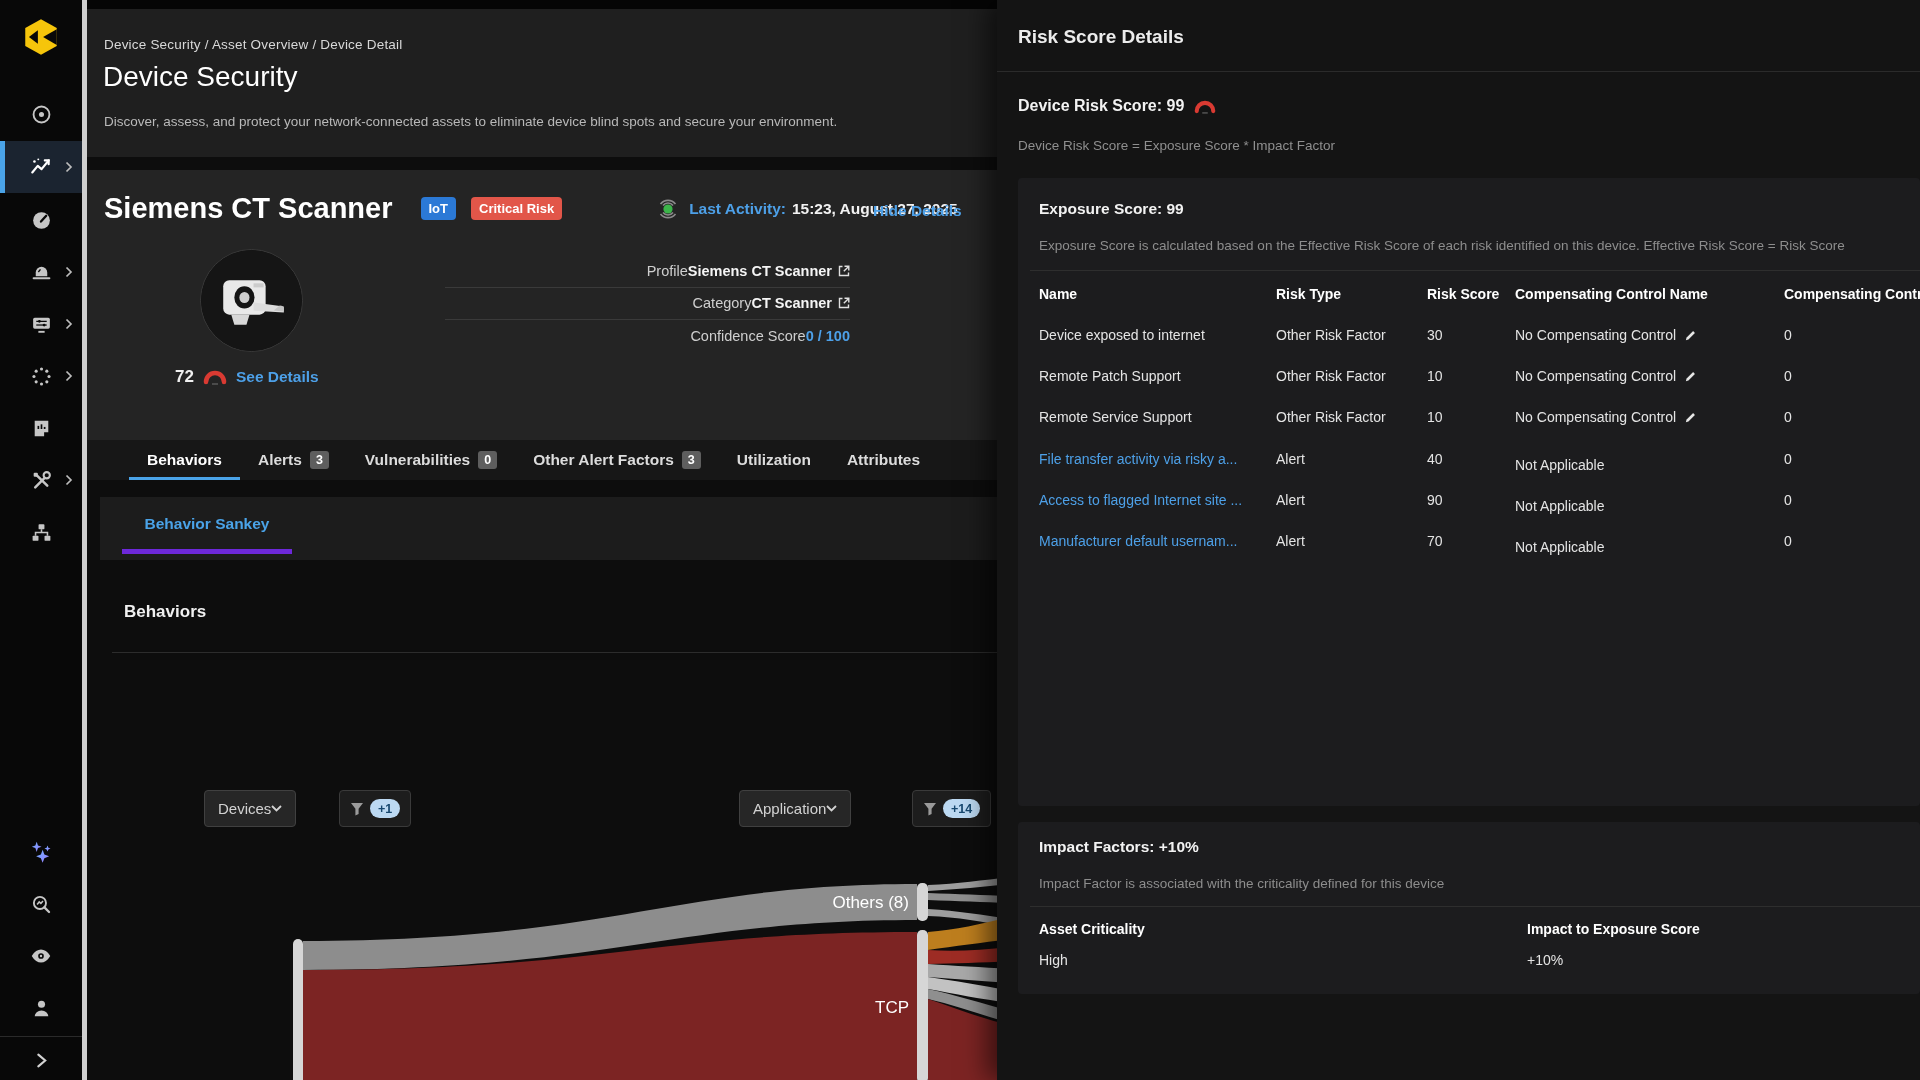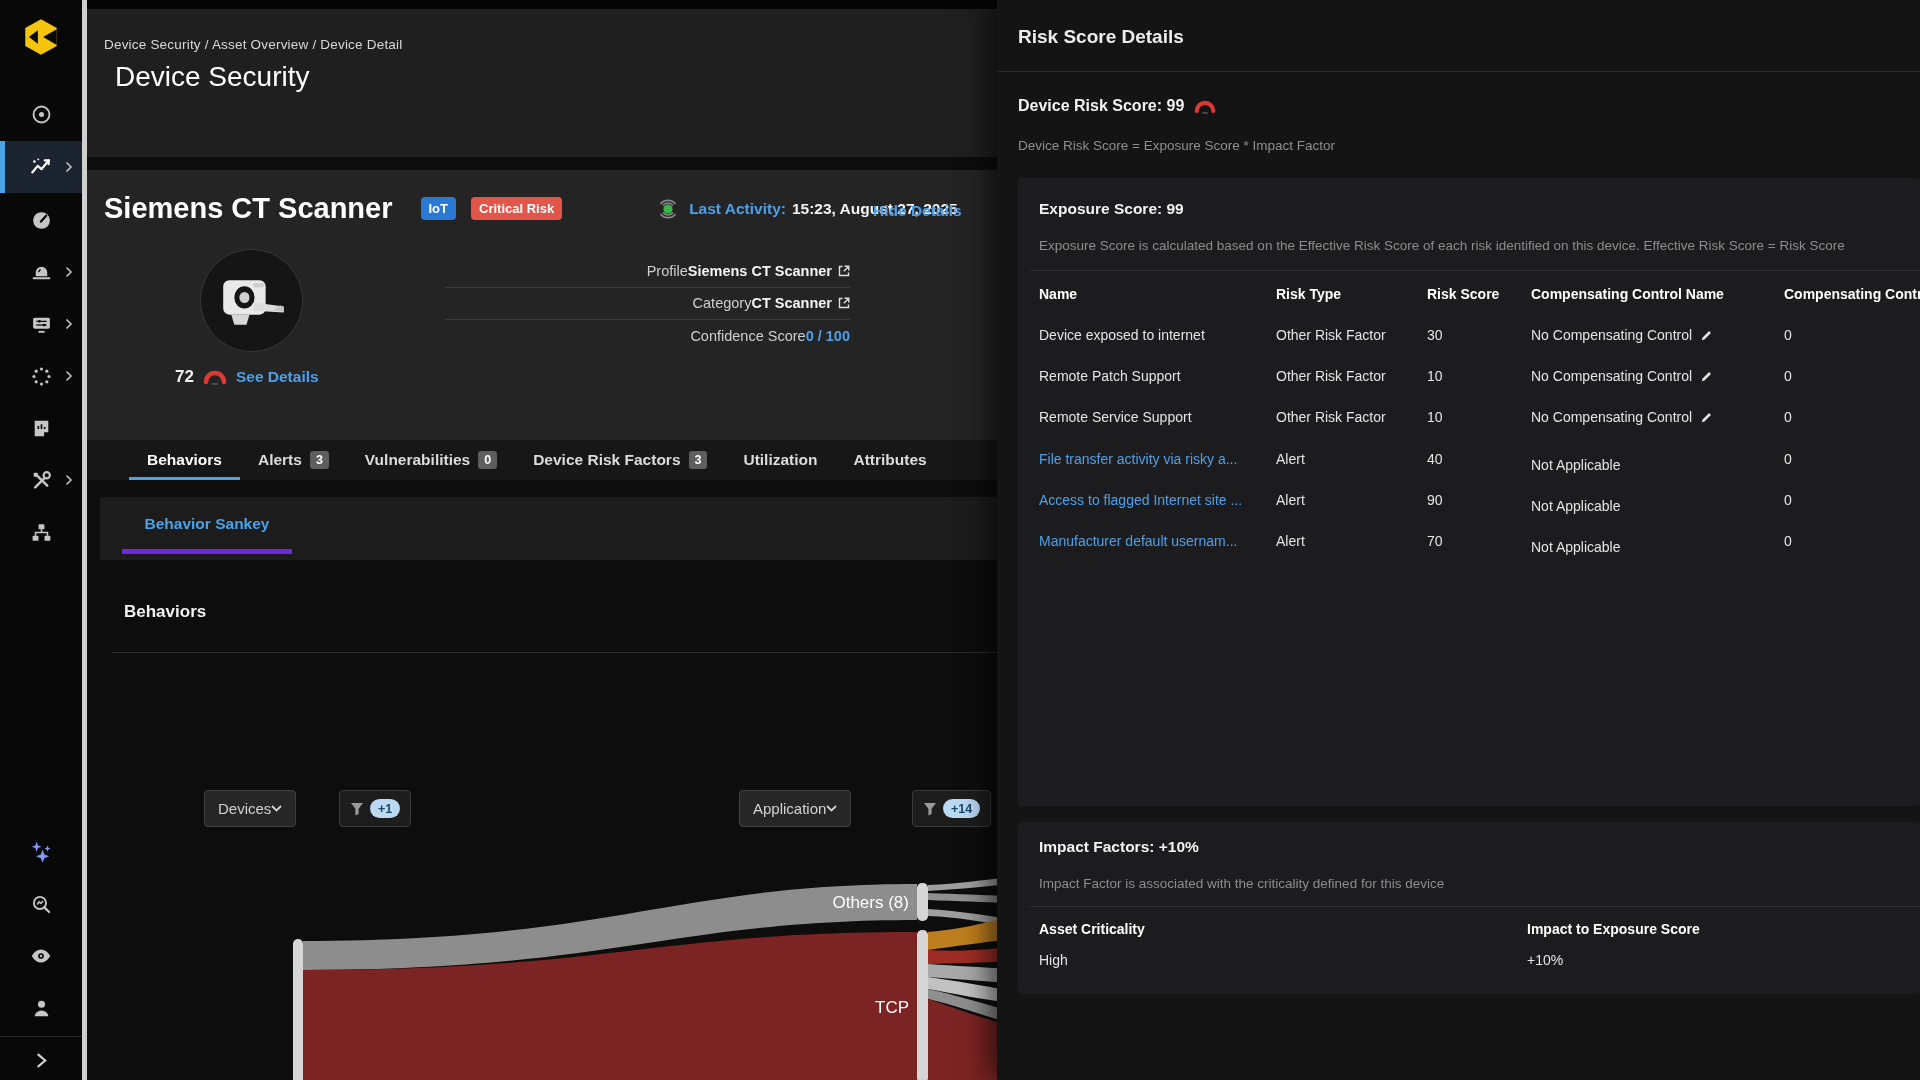--- a/index.html
+++ b/index.html
@@ -18,21 +18,21 @@
   .side-divider { position:absolute; left:0; width:82px; height:1px; background:#2a2a2a; }
 
   
   .pane-edge { position:absolute; left:82px; top:0; width:5px; height:1080px; background:#cfcfcf; z-index:41; }
 
   
   .main { position:absolute; left:87px; top:0; width:1833px; height:1080px; background:#0d0d0d; }
   .topstrip { position:absolute; left:0; top:0; width:100%; height:9px; background:#050505; }
   .page-header { position:absolute; left:0; top:9px; width:100%; height:148px; background:#1f1f1f; }
   .breadcrumb { position:absolute; left:17px; top:28px; font-size:13.5px; color:#d8d8d8; letter-spacing:.2px; }
-  .page-title { position:absolute; left:16px; top:52px; font-size:28px; font-weight:500; color:#ffffff;margin-left:12px; }
+  .page-title { position:absolute; left:16px; top:52px; font-size:28px; font-weight:500; color:#ffffff; }
   .page-sub { position:absolute; left:17px; top:105px; font-size:13.5px; color:#b9b9b9; }
 
   .device-section { position:absolute; left:0; top:170px; width:100%; height:270px; background:#242424; }
   .device-row { position:absolute; left:17px; top:22px; display:flex; align-items:center; }
   .device-name { font-size:29px; font-weight:600; color:#fff; margin-right:28px; }
   .badge { font-size:13px; font-weight:600; color:#fff; border-radius:4px; padding:4px 8px; margin-right:15px; }
   .badge.iot { background:#2b79d6; }
   .badge.critical { background:#e25649; }
   .live-icon { margin:0 8px 0 78px; }
   .la-label { color:#4da0e8; font-size:15.5px; font-weight:600; margin-right:6px; }
@@ -85,21 +85,21 @@
   .card-exposure { top:178px; width:902px; height:628px; }
   .card-impact { top:822px; width:902px; height:172px; }
   .c-title { position:absolute; left:21px; color:#f2f2f2; font-size:15.5px; font-weight:700; }
   .c-sub { position:absolute; left:21px; color:#8d8d8d; font-size:13.5px; white-space:nowrap; }
   .c-div { position:absolute; left:12px; right:0; height:1px; background:#2e2e2e; }
 
   .exp-header, .exp-row { position:absolute; left:0; width:100%; height:24px; font-size:14px; }
   .col-name { position:absolute; left:21px; }
   .col-type { position:absolute; left:258px; }
   .col-score { position:absolute; left:409px; }
-  .col-ctrl { position:absolute; left:497px; display:flex; align-items:center; gap:8px;margin-left:16px; }
+  .col-ctrl { position:absolute; left:497px; display:flex; align-items:center; gap:8px; }
   .col-eff { position:absolute; left:766px; white-space:nowrap; }
   .exp-header { color:#fff; font-weight:700; }
   .exp-row { color:#e4e4e4; }
   .exp-row .linkname { color:#4da0e8; cursor:pointer; }
 
   .imp-col1 { position:absolute; left:21px; }
   .imp-col2 { position:absolute; left:509px; }
   .imp-h { color:#fff; font-size:14px; font-weight:700; }
   .imp-v { color:#e4e4e4; font-size:14px; }
   svg { display:block; }
@@ -274,20 +274,21 @@
   </div>
 
   <div class="pane-edge"></div>
 
   <div class="main">
     <div class="topstrip"></div>
 
     <div class="page-header">
       <div class="breadcrumb">Device Security / Asset Overview / Device Detail</div>
       <div class="page-title">Device Security</div>
+      <div class="page-sub">Discover, assess, and protect your network-connected assets to eliminate device blind spots and secure your environment.</div>
     </div>
 
     <div class="device-section">
       <div class="device-row">
         <span class="device-name">Siemens CT Scanner</span>
         <span class="badge iot">IoT</span>
         <span class="badge critical">Critical Risk</span>
         <span class="live-icon">
           <svg width="26" height="26" viewBox="0 0 26 26">
             <circle cx="13" cy="13" r="4.6" fill="#3cb54a"></circle>
@@ -360,21 +361,21 @@
         </div>
       <div class="tab">
           <span>Alerts</span>
           <span class="tbadge">3</span>
         </div>
       <div class="tab">
           <span>Vulnerabilities</span>
           <span class="tbadge">0</span>
         </div>
       <div class="tab">
-          <span>Device Risk Factors</span>
+          <span>Other Alert Factors</span>
           <span class="tbadge">3</span>
         </div>
       <div class="tab">
           <span>Utilization</span>
         </div>
       <div class="tab">
           <span>Attributes</span>
         </div>
     </div>
 

